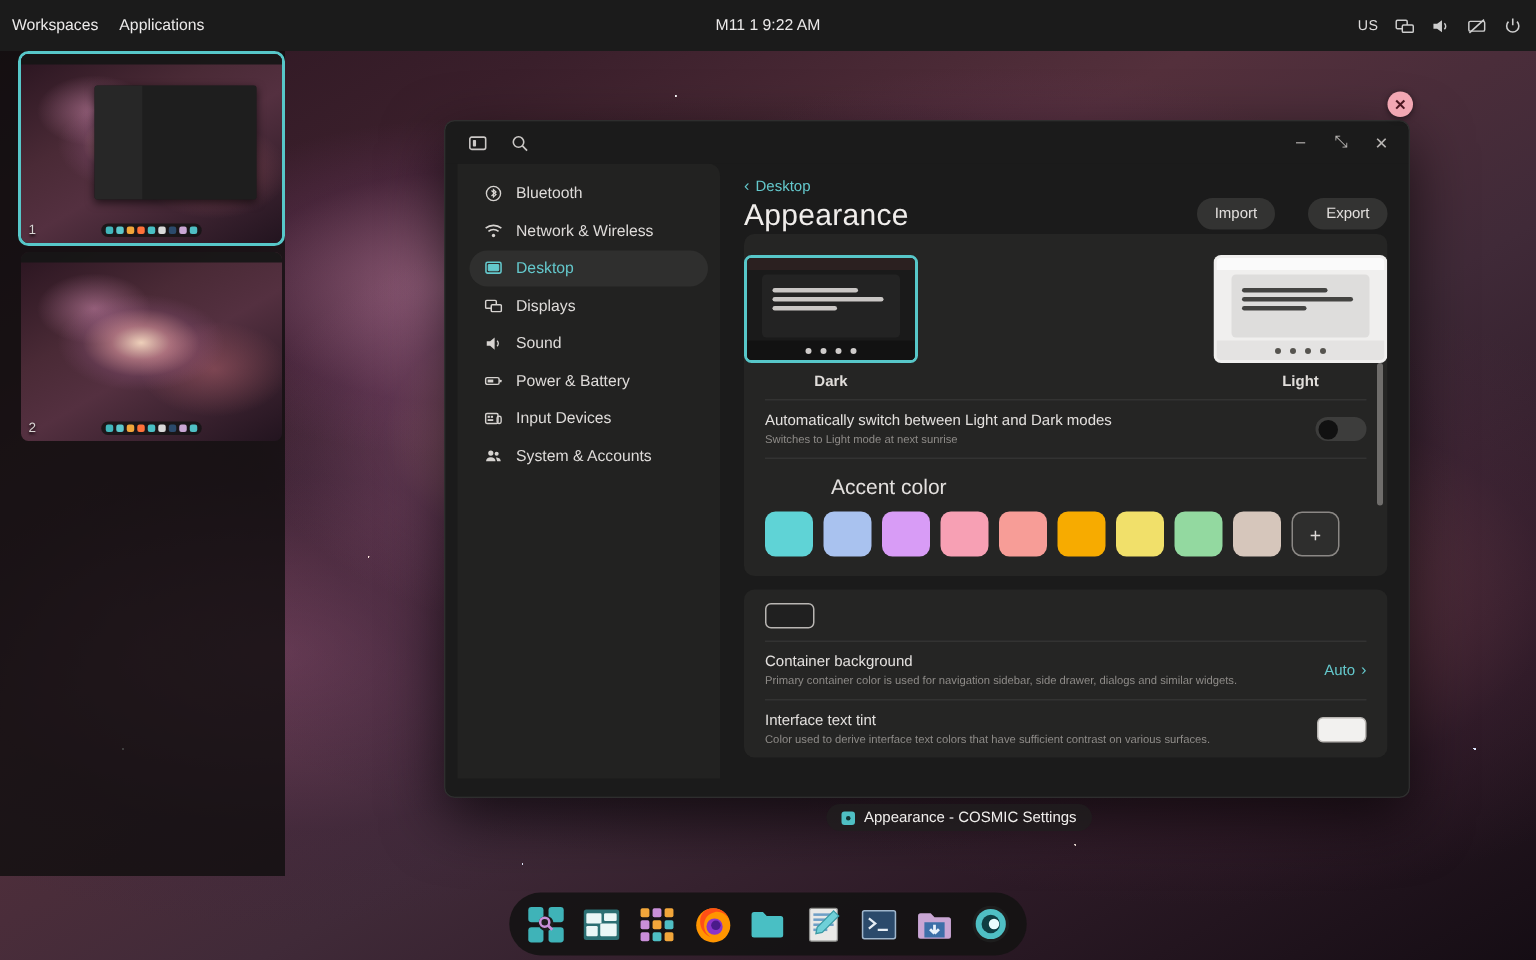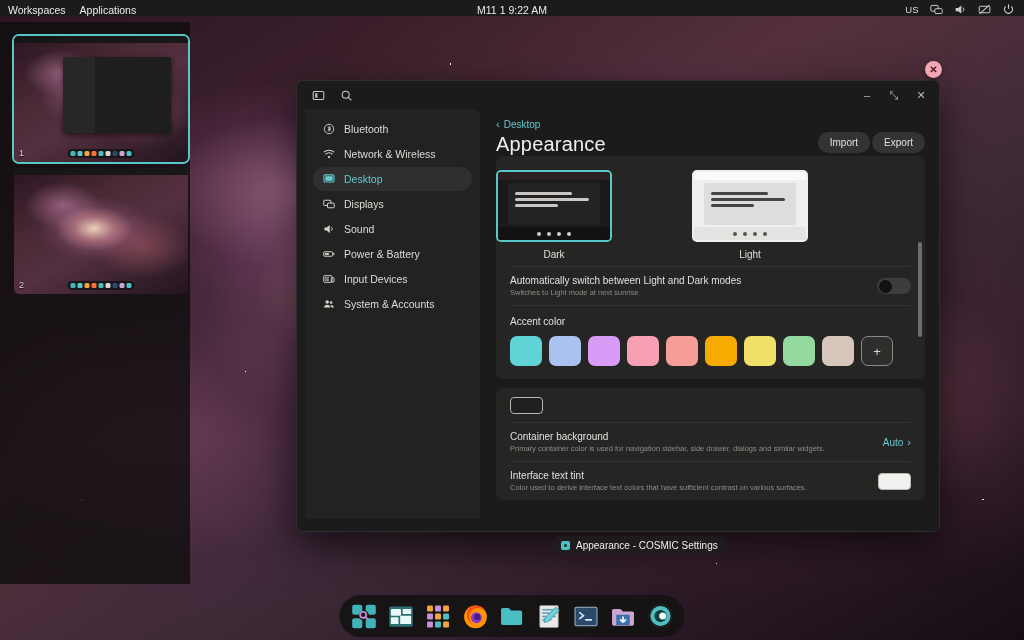--- a/index.html
+++ b/index.html
@@ -33,23 +33,23 @@
       radial-gradient(1.3px 1.3px at 70% 88%, #fff0e6 50%, transparent 51%),
       radial-gradient(1.1px 1.1px at 44% 10%, #fff 50%, transparent 51%),
       radial-gradient(1.3px 1.3px at 58% 72%, #fff 50%, transparent 51%),
       radial-gradient(1.1px 1.1px at 34% 90%, #e6ecff 50%, transparent 51%),
       radial-gradient(1.2px 1.2px at 78% 44%, #fff 50%, transparent 51%);
     pointer-events: none;
   }
 
   
   #panel {
-    position: absolute; top: 0; left: 0; width: 1024px; height: 16px;
+    position: absolute; top: 0; left: 0; width: 1024px; height: 34px;
     background: #1b1b1b;
-    display: flex; align-items: flex-end;
+    display: flex; align-items: center;
     font-size: 10.5px; color: #e6e3e1;
     z-index: 60;
   }
   .panel-left { display: flex; align-items: center; gap: 14px; padding-left: 8px; }
   .panel-btn { cursor: default; white-space: nowrap; font-size: 10.5px; color: #eceaea; }
   .panel-center {
     position: absolute; left: 0; right: 0; text-align: center;
     font-size: 10.5px; color: #eceaea; pointer-events: none;
   }
   .panel-right {
@@ -156,35 +156,35 @@
 
   
   .content { flex: 1; position: relative; overflow: hidden; padding: 0 14px 0 16px; }
   .crumb {
     display: flex; align-items: center; gap: 4px;
     color: #64c8cc; font-size: 10px; margin-top: 10px;
   }
   .crumb-chevron { font-size: 11px; line-height: 1; }
   .title-row { display: flex; align-items: flex-end; margin-top: 2px; }
   .page-title { font-size: 20px; color: #f0edeb; font-weight: 400; letter-spacing: .2px; }
-  .title-actions { margin-left: auto; display: flex; gap: 2px; padding-bottom: 3px; }
+  .title-actions { margin-left: auto; display: flex; gap: 22px; padding-bottom: 3px; }
   .pill-btn {
     background: #333332; color: #e2dfdd; border: none;
     font-size: 10px; padding: 5px 12px; border-radius: 13px;
     font-family: inherit;
   }
   .section-label {
     font-size: 10px; color: #ddd9d7; font-weight: bold;
     margin: 15px 0 7px 0;
   }
 
   .panel-card {
     background: #252524; border-radius: 7px; overflow: hidden;
   }
-  .mode-row { display: flex; justify-content: flex-start; gap: 80px; padding: 14px 0 6px 0; }
+  .mode-row { display: flex; justify-content: space-between; gap: 52px; padding: 14px 0 6px 0; font-weight: bold; }
   .mode-opt { width: 116px; }
   .mode-prev {
     height: 72px; border-radius: 5px; overflow: hidden;
     border: 2px solid transparent; position: relative;
   }
   .mode-opt.selected .mode-prev { border-color: #57c7c9; }
   .mp-dark { background: #1a1a1a; }
   .mp-light { background: #f0efee; }
   .mp-bar { position: absolute; top: 0; left: 0; right: 0; height: 8px; }
   .mp-dark .mp-bar { background: #2b2020; }
@@ -222,21 +222,21 @@
   .toggle {
     width: 34px; height: 16px; border-radius: 9px; background: #3d3d3c;
     position: relative; flex: 0 0 34px;
   }
   .toggle .knob {
     position: absolute; width: 13px; height: 13px; border-radius: 50%;
     background: #111; top: 1.5px; left: 2px;
   }
 
   .accent-wrap { padding: 10px 14px 13px 14px; }
-  .accent-label { font-size: 10px; color: #e3e0de; margin-bottom: 9px; }
+  .accent-label { font-size: 14px; color: #e3e0de; margin-bottom: 9px; margin-left: 44px; }
   .swatches { display: flex; gap: 7px; }
   .sw { width: 32px; height: 30px; border-radius: 7px; }
   .sw.add {
     background: #2e2e2d; border: 1px solid #8b8885;
     display: flex; align-items: center; justify-content: center;
     color: #ddd9d6; font-size: 13px; line-height: 1;
   }
 
   .color-chip {
     width: 33px; height: 17px; border-radius: 4px;

